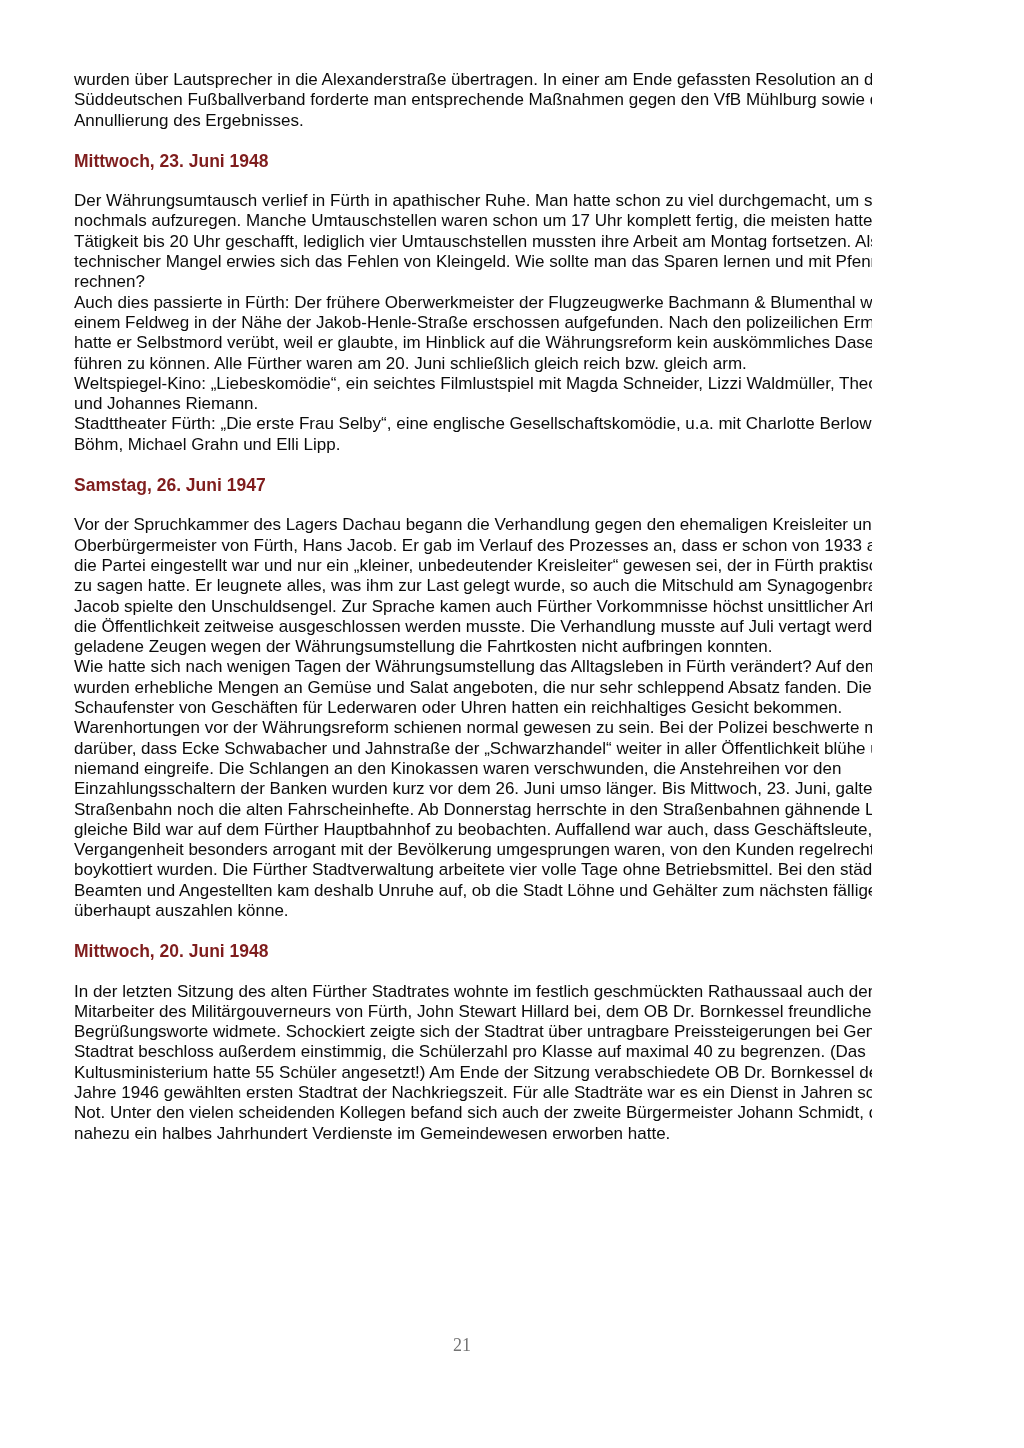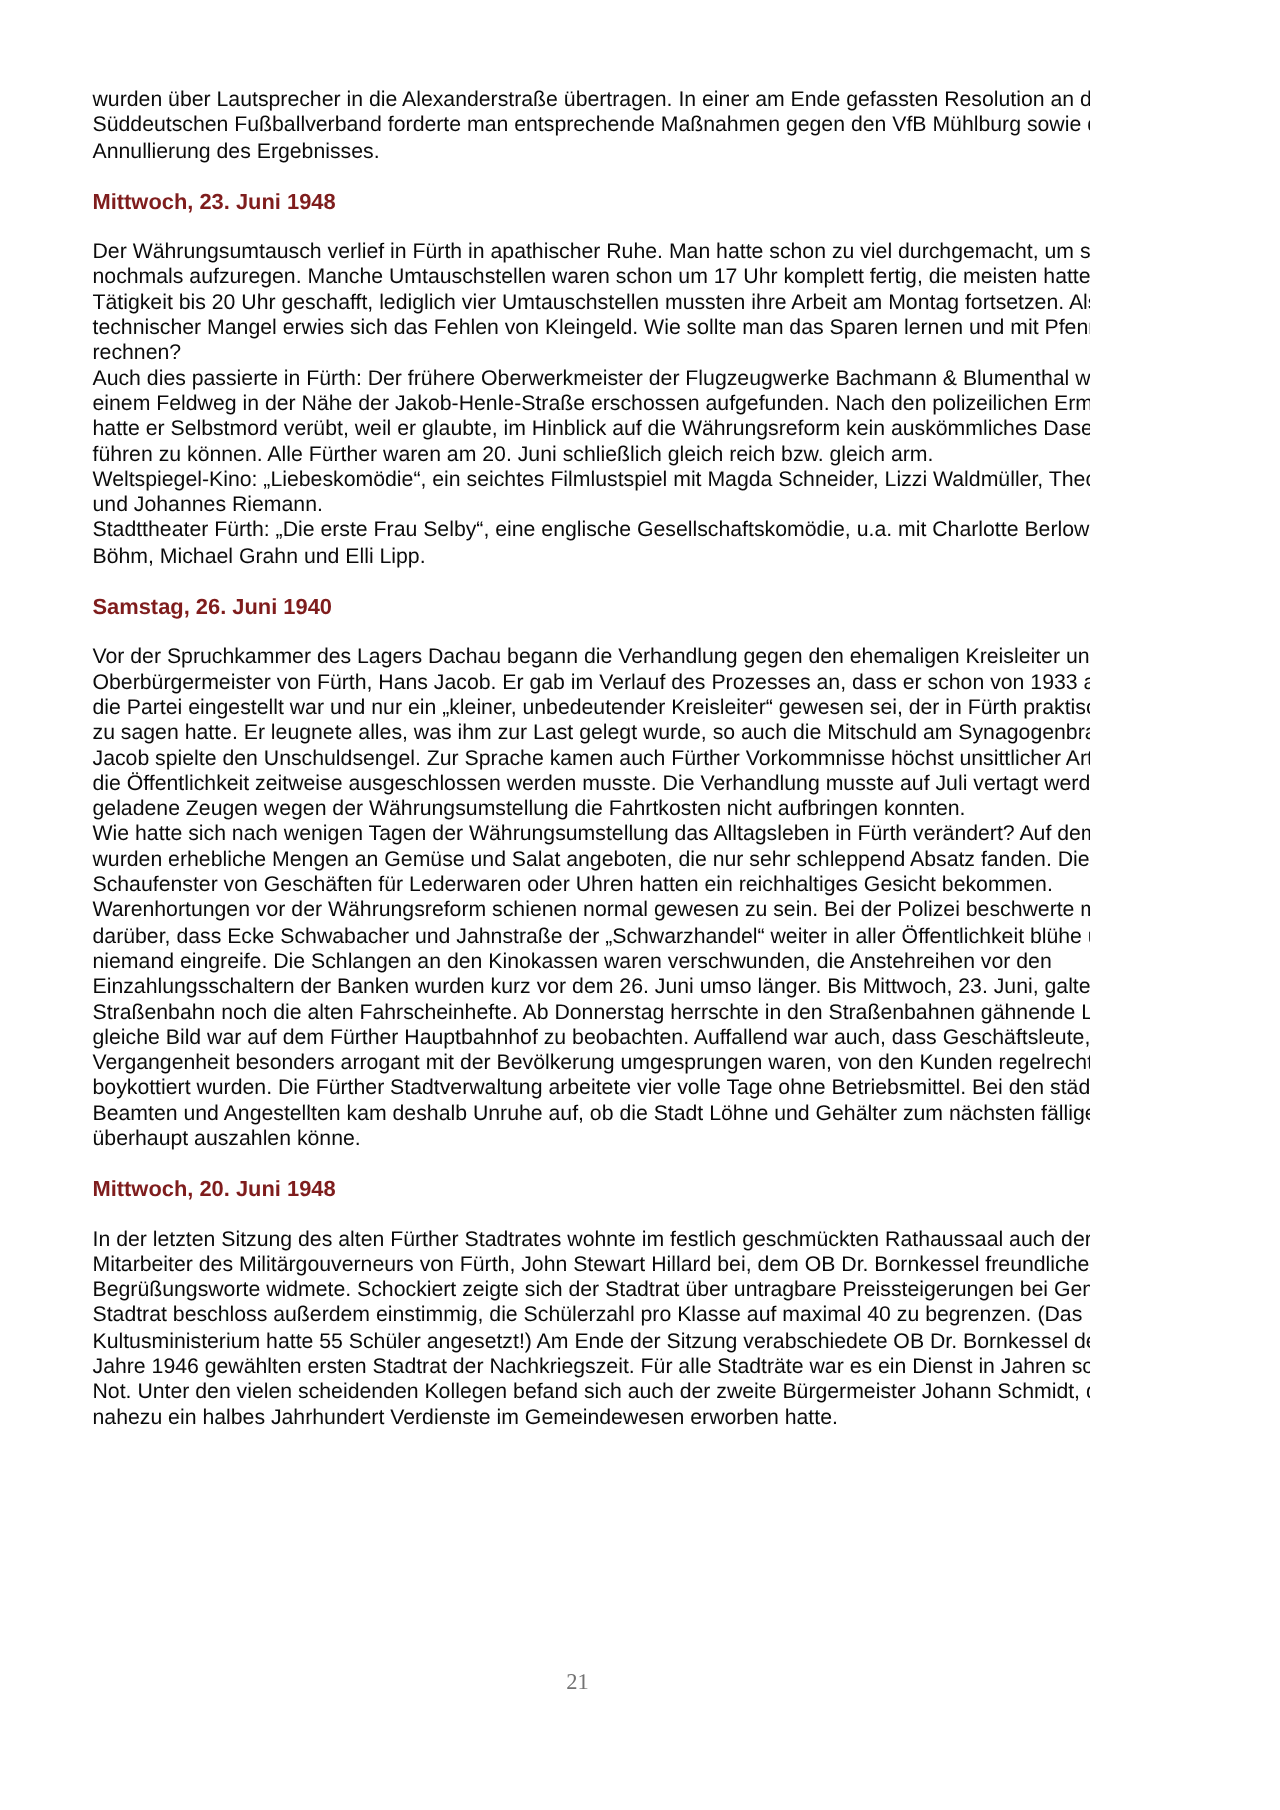--- a/index.html
+++ b/index.html
@@ -62,21 +62,21 @@
     <h2>Mittwoch, 23. Juni 1948</h2>
 
     <p>Der Währungsumtausch verlief in Fürth in apathischer Ruhe. Man hatte schon zu viel durchgemacht, um sich nochmals aufzuregen. Manche Umtauschstellen waren schon um 17 Uhr komplett fertig, die meisten hatten ihre Tätigkeit bis 20 Uhr geschafft, lediglich vier Umtauschstellen mussten ihre Arbeit am Montag fortsetzen. Als großer technischer Mangel erwies sich das Fehlen von Kleingeld. Wie sollte man das Sparen lernen und mit Pfennigen rechnen?</p>
 
     <p>Auch dies passierte in Fürth: Der frühere Oberwerkmeister der Flugzeugwerke Bachmann &amp; Blumenthal wurde an einem Feldweg in der Nähe der Jakob-Henle-Straße erschossen aufgefunden. Nach den polizeilichen Ermittlungen hatte er Selbstmord verübt, weil er glaubte, im Hinblick auf die Währungsreform kein auskömmliches Dasein mehr führen zu können. Alle Fürther waren am 20. Juni schließlich gleich reich bzw. gleich arm.</p>
 
     <p>Weltspiegel-Kino: „Liebeskomödie“, ein seichtes Filmlustspiel mit Magda Schneider, Lizzi Waldmüller, Theo Lingen und Johannes Riemann.</p>
 
     <p>Stadttheater Fürth: „Die erste Frau Selby“, eine englische Gesellschaftskomödie, u.a. mit Charlotte Berlow, Hans Böhm, Michael Grahn und Elli Lipp.</p>
 
-    <h2>Samstag, 26. Juni 1940</h2>
+    <h2>Samstag, 26. Juni 1947</h2>
 
     <p>Vor der Spruchkammer des Lagers Dachau begann die Verhandlung gegen den ehemaligen Kreisleiter und Oberbürgermeister von Fürth, Hans Jacob. Er gab im Verlauf des Prozesses an, dass er schon von 1933 an gegen die Partei eingestellt war und nur ein „kleiner, unbedeutender Kreisleiter“ gewesen sei, der in Fürth praktisch nichts zu sagen hatte. Er leugnete alles, was ihm zur Last gelegt wurde, so auch die Mitschuld am Synagogenbrand. Jacob spielte den Unschuldsengel. Zur Sprache kamen auch Fürther Vorkommnisse höchst unsittlicher Art, so dass die Öffentlichkeit zeitweise ausgeschlossen werden musste. Die Verhandlung musste auf Juli vertagt werden, da geladene Zeugen wegen der Währungsumstellung die Fahrtkosten nicht aufbringen konnten.</p>
 
     <p>Wie hatte sich nach wenigen Tagen der Währungsumstellung das Alltagsleben in Fürth verändert? Auf dem Markt wurden erhebliche Mengen an Gemüse und Salat angeboten, die nur sehr schleppend Absatz fanden. Die Schaufenster von Geschäften für Lederwaren oder Uhren hatten ein reichhaltiges Gesicht bekommen. Warenhortungen vor der Währungsreform schienen normal gewesen zu sein. Bei der Polizei beschwerte man sich darüber, dass Ecke Schwabacher und Jahnstraße der „Schwarzhandel“ weiter in aller Öffentlichkeit blühe und niemand eingreife. Die Schlangen an den Kinokassen waren verschwunden, die Anstehreihen vor den Einzahlungsschaltern der Banken wurden kurz vor dem 26. Juni umso länger. Bis Mittwoch, 23. Juni, galten bei der Straßenbahn noch die alten Fahrscheinhefte. Ab Donnerstag herrschte in den Straßenbahnen gähnende Leere. Das gleiche Bild war auf dem Fürther Hauptbahnhof zu beobachten. Auffallend war auch, dass Geschäftsleute, die in der Vergangenheit besonders arrogant mit der Bevölkerung umgesprungen waren, von den Kunden regelrecht boykottiert wurden. Die Fürther Stadtverwaltung arbeitete vier volle Tage ohne Betriebsmittel. Bei den städtischen Beamten und Angestellten kam deshalb Unruhe auf, ob die Stadt Löhne und Gehälter zum nächsten fälligen Termin überhaupt auszahlen könne.</p>
 
     <h2>Mittwoch, 20. Juni 1948</h2>
 
     <p>In der letzten Sitzung des alten Fürther Stadtrates wohnte im festlich geschmückten Rathaussaal auch der erste Mitarbeiter des Militärgouverneurs von Fürth, John Stewart Hillard bei, dem OB Dr. Bornkessel freundliche Begrüßungsworte widmete. Schockiert zeigte sich der Stadtrat über untragbare Preissteigerungen bei Gemüse. Der Stadtrat beschloss außerdem einstimmig, die Schülerzahl pro Klasse auf maximal 40 zu begrenzen. (Das Kultusministerium hatte 55 Schüler angesetzt!) Am Ende der Sitzung verabschiedete OB Dr. Bornkessel den im Jahre 1946 gewählten ersten Stadtrat der Nachkriegszeit. Für alle Stadträte war es ein Dienst in Jahren schwerer Not. Unter den vielen scheidenden Kollegen befand sich auch der zweite Bürgermeister Johann Schmidt, der sich nahezu ein halbes Jahrhundert Verdienste im Gemeindewesen erworben hatte.</p>
 
   </div>

